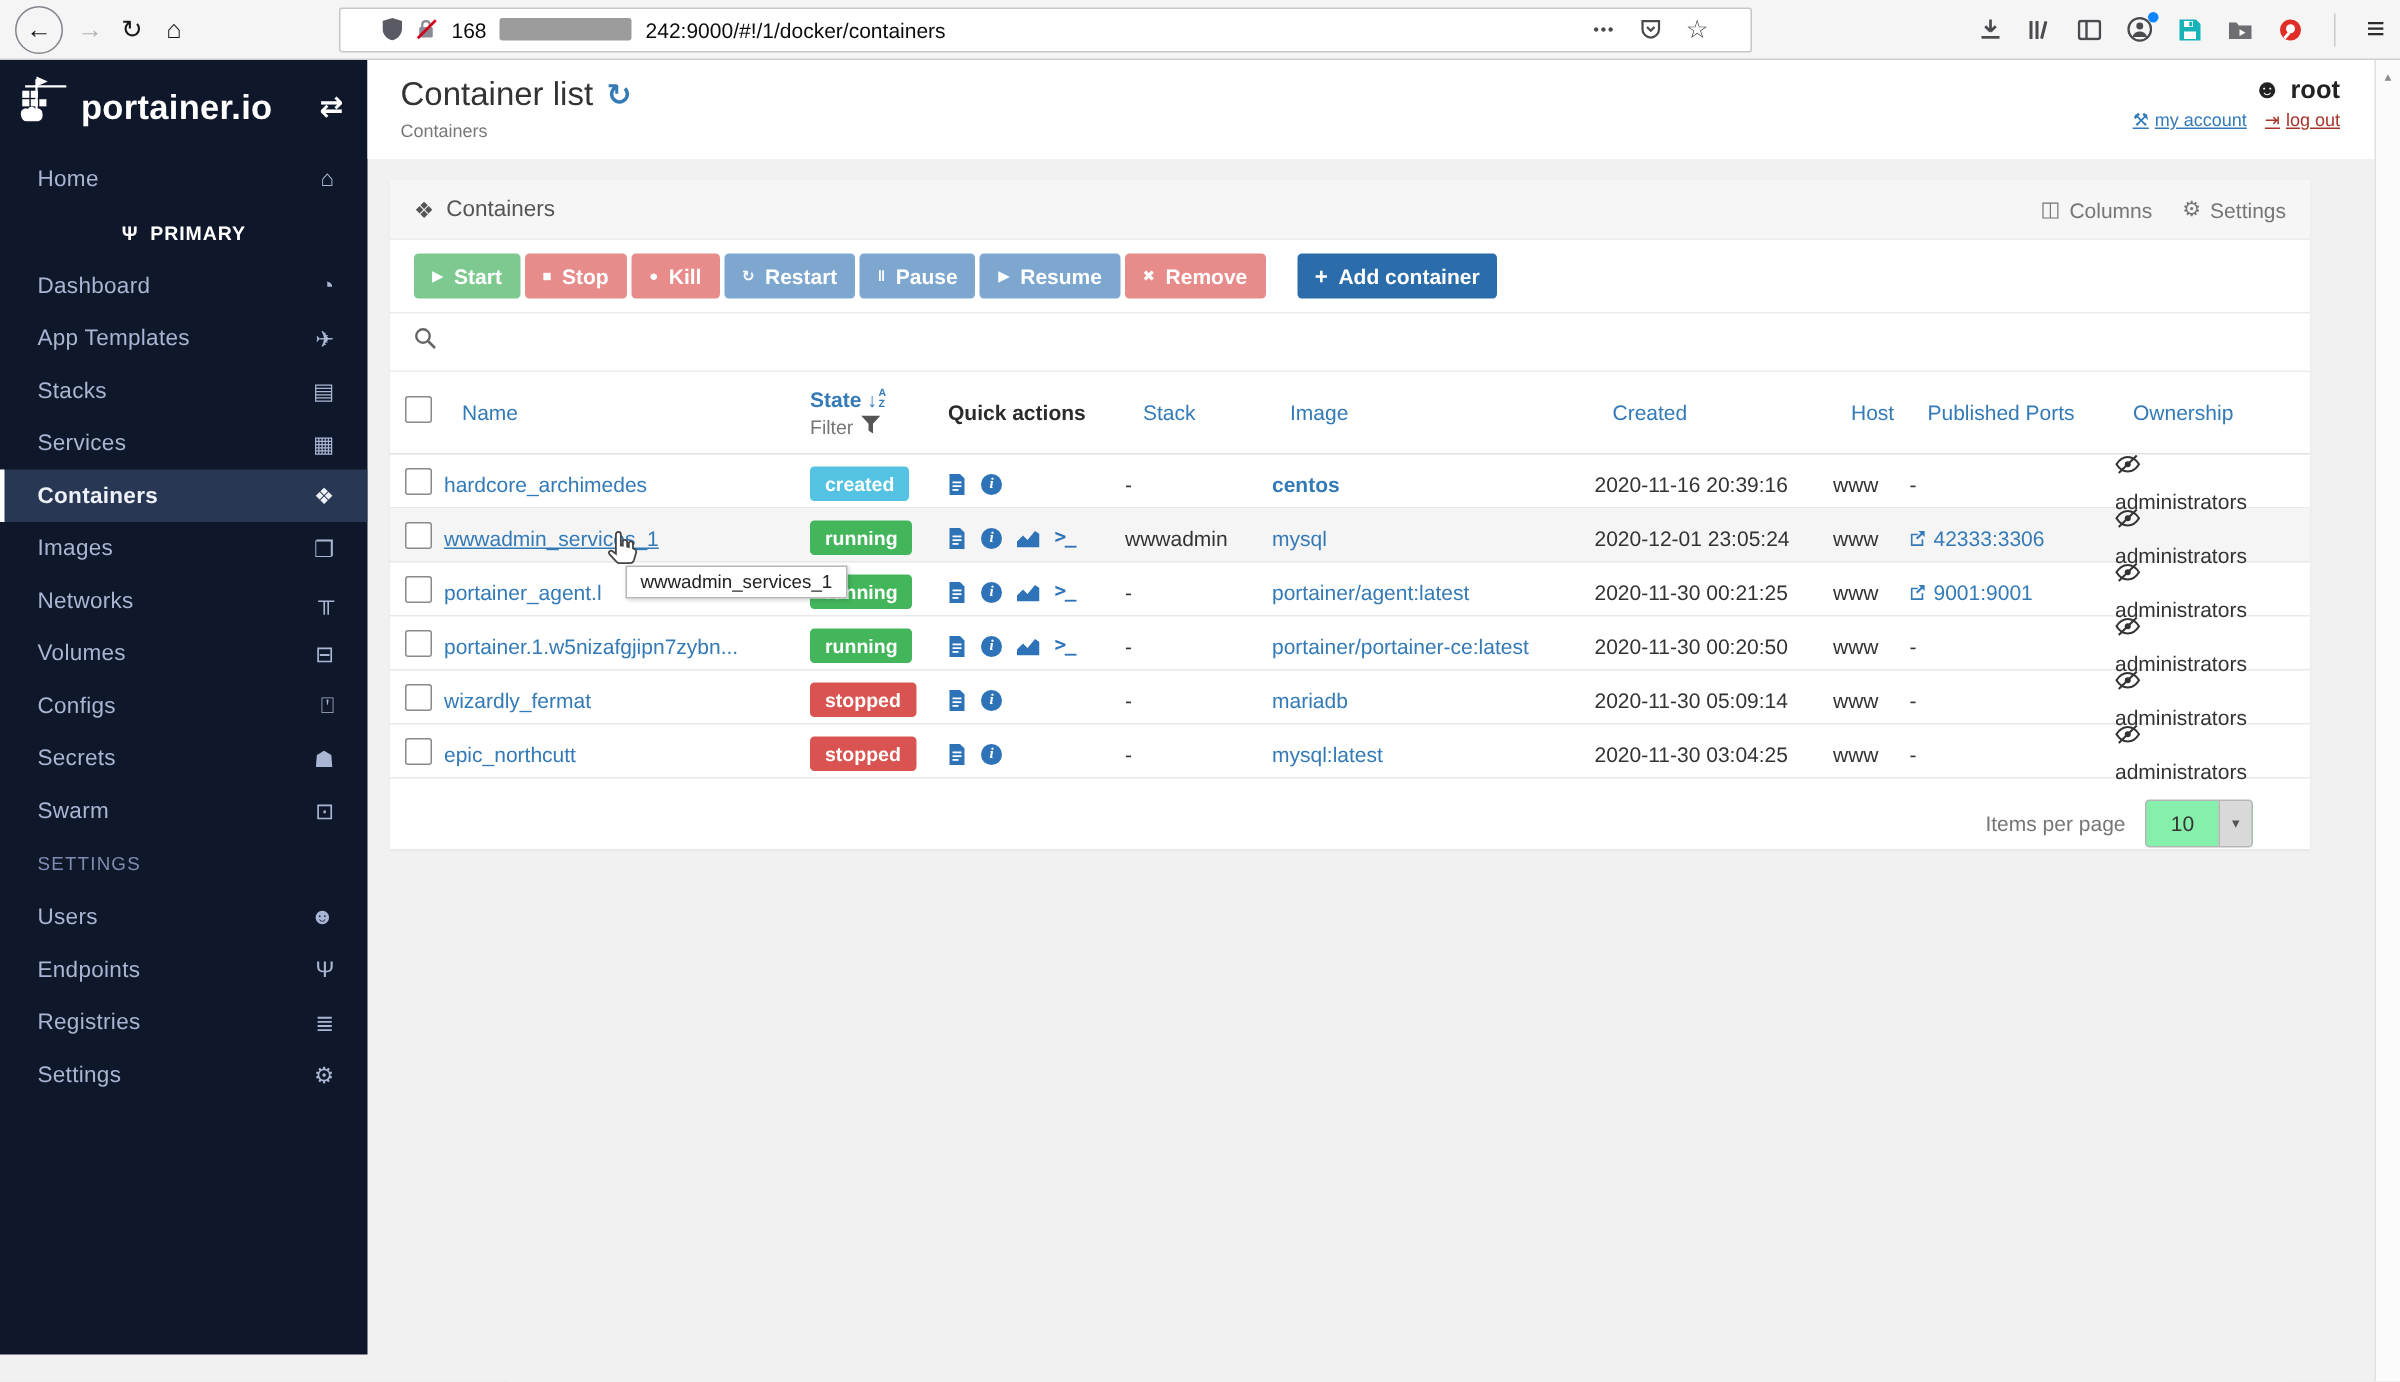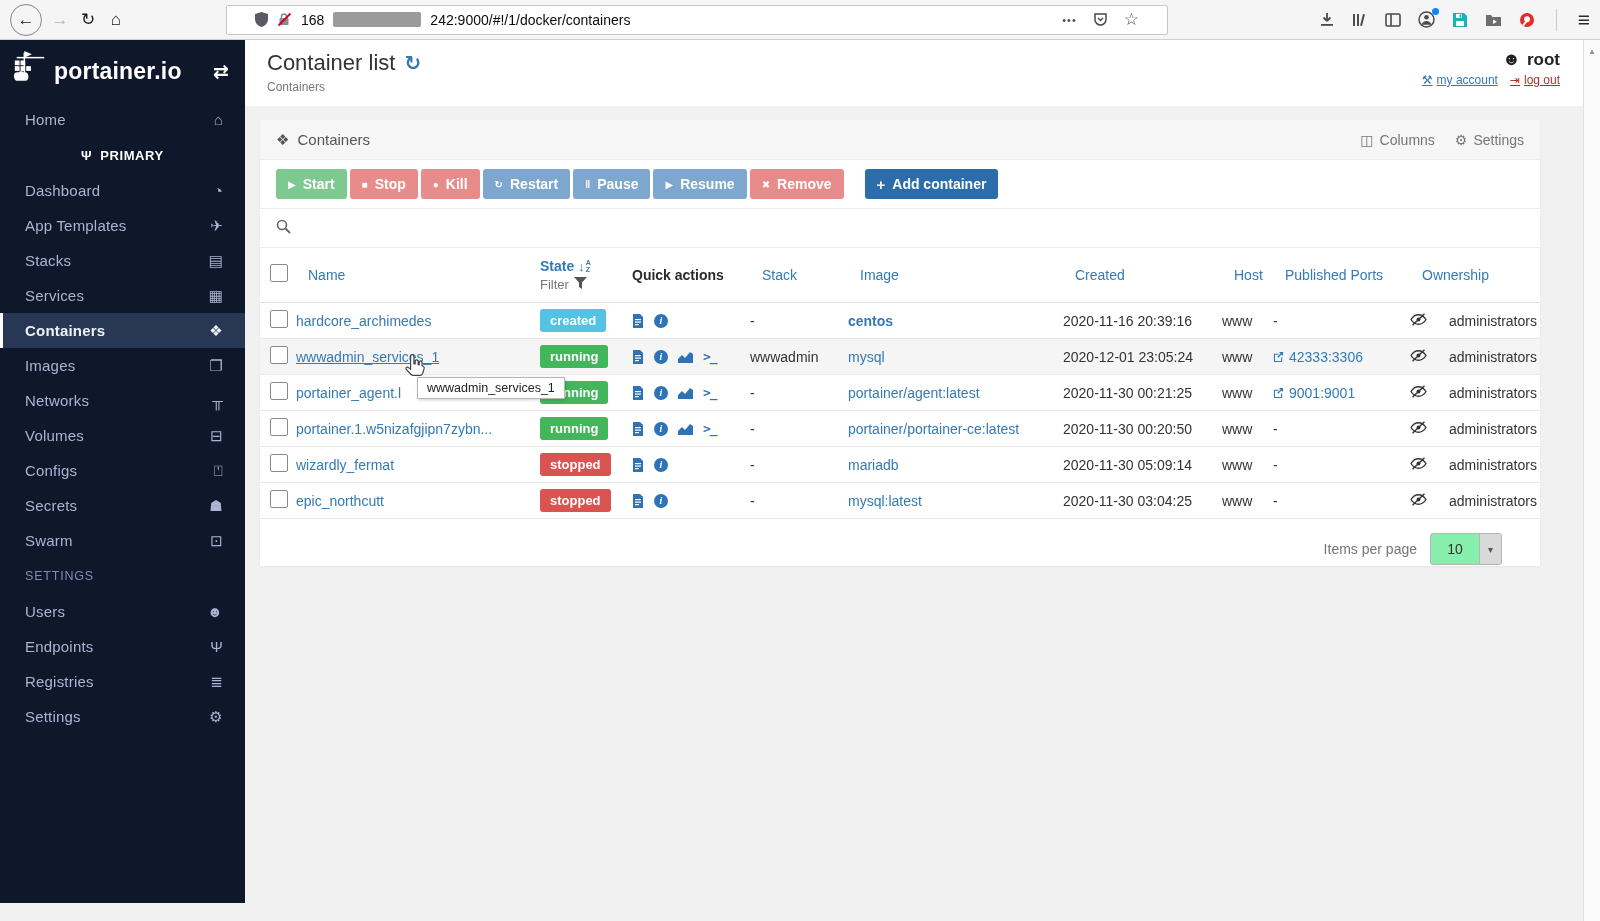--- a/index.html
+++ b/index.html
@@ -86,21 +86,21 @@
   .row{height:35px;border-bottom:1px solid #e9e9e9;font-size:14px;color:#333;}
   .row.hovered{background:#f5f5f5;}
   .c-name a{color:#337ab7;text-decoration:none;cursor:pointer;}
   .row.hovered .c-name a{text-decoration:underline;}
   .badge{display:inline-block;min-width:46px;text-align:center;padding:4px 10px;border-radius:3px;color:#fff;font-weight:700;font-size:13px;}
   .actions{display:flex;gap:10px;align-items:center;}
   .act{cursor:pointer;display:flex;align-items:center;}
   .info-ic{width:14px;height:14px;border-radius:50%;background:#2e73b8;color:#fff;font-size:10px;font-weight:700;display:flex;align-items:center;justify-content:center;font-family:"Liberation Serif",serif;font-style:italic;}
   .console-ic{font-family:"DejaVu Sans Mono",monospace;font-weight:700;font-size:13px;color:#2e73b8;letter-spacing:-1px;}
   .ports-link{color:#337ab7;display:flex;gap:5px;align-items:center;cursor:pointer;}
-  .ownership{display:flex;gap:22px;align-items:flex-start;}
+  .ownership{display:flex;gap:7px;align-items:flex-start;flex-direction:column;}
 
   .tfoot{display:flex;justify-content:flex-end;align-items:center;gap:13px;padding:14px 38px 0 0;color:#767676;font-size:14px;}
   .fselect{width:70px;height:30px;border:1px solid #b5b5b5;border-radius:3px;background:#86efac;display:flex;align-items:stretch;overflow:hidden;cursor:pointer;}
   .fselect .val{flex:1;display:flex;align-items:center;justify-content:center;color:#333;}
   .fselect .arrow{width:21px;background:#d9d9d9;border-left:1px solid #b5b5b5;display:flex;align-items:center;justify-content:center;color:#555;font-size:10px;}
 
   .tooltip{position:absolute;left:157px;top:257px;background:#fff;border:1px solid #b6b6b6;box-shadow:1px 1px 3px rgba(0,0,0,.18);padding:3px 9px;font-size:12.5px;color:#222;z-index:6;white-space:nowrap;}
   .cursor{position:absolute;left:144px;top:233px;z-index:7;}
 </style>
 </head>

